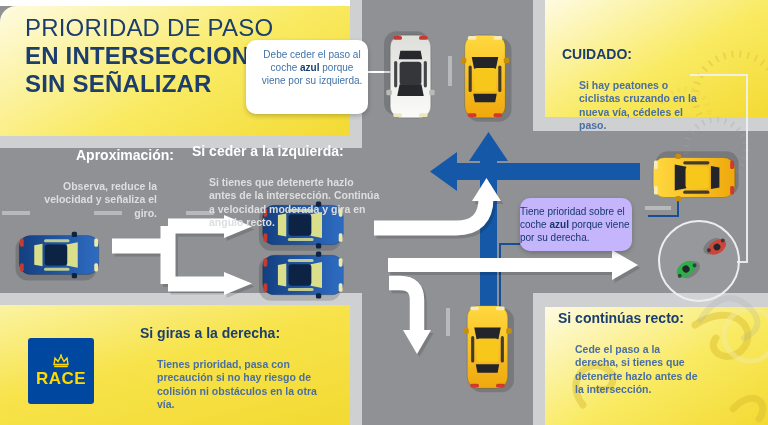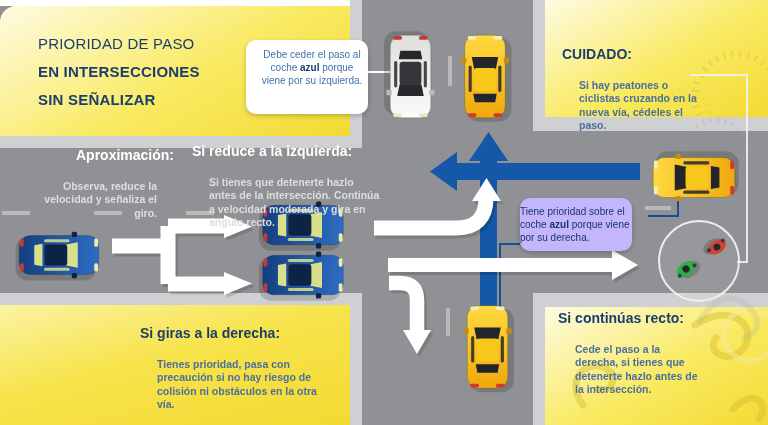--- a/index.html
+++ b/index.html
@@ -16,21 +16,21 @@
   #panel-br{left:545px;top:307px;width:223px;height:118px;}
   #curb-tl-r{left:350px;top:0;width:12px;height:148px;}
   #curb-tl-b{left:0;top:136px;width:362px;height:12px;}
   #curb-tr-l{left:533px;top:0;width:12px;height:131px;}
   #curb-tr-b{left:545px;top:117px;width:223px;height:14px;}
   #curb-bl-t{left:0;top:293px;width:362px;height:12px;}
   #curb-bl-r{left:350px;top:305px;width:12px;height:120px;}
   #curb-br-t{left:533px;top:293px;width:235px;height:14px;}
   #curb-br-l{left:533px;top:307px;width:12px;height:118px;}
   
-  #title{left:25px;top:24px;color:#1C3E6E;font-size:15px;line-height:28px;letter-spacing:.2px;margin-left:13px;}
+  #title{left:25px;top:8px;color:#1C3E6E;font-size:24px;line-height:28px;letter-spacing:.2px;}
   #title .t1{font-weight:400;}
   #title .t2,#title .t3{font-weight:700;}
   
   .block{position:absolute;font-size:10.5px;line-height:13.5px;}
   .block h4{margin:0 0 1px 0;font-size:14px;font-weight:700;}
   .block p{margin:17px;font-weight:bold;}
   .on-gray h4{color:#FFFFFF;}
   .on-gray p{color:#DDDEDF;}
   .on-yellow h4{color:#1C3E6E;}
   .on-yellow p{color:#4A6FA0;}
@@ -299,36 +299,44 @@
     <rect x="-14" y="-11" width="28" height="30" rx="4" fill="#0C2343"></rect>
     <path d="M-15 22 L15 22 L13 33 L-13 33 Z" fill="#DADF8C"></path>
   </g>
     </svg>
 
   <div class="block on-gray" id="blk-approach">
     <h4>Aproximación:</h4>
     <p>Observa, reduce la velocidad y señaliza el giro.</p>
   </div>
   <div class="block on-gray" id="blk-left">
-    <h4>Si reduce a la izquierda:</h4>
+    <h4>Si ceder a la izquierda:</h4>
     <p>Si tienes que detenerte hazlo antes de la intersección. Continúa a velocidad moderada y gira en ángulo recto.</p>
   </div>
   <div class="block on-yellow" id="blk-caution">
     <h4>CUIDADO:</h4>
     <p>Si hay peatones o ciclistas cruzando en la nueva vía, cédeles el paso.</p>
   </div>
   <div class="block on-yellow" id="blk-right">
     <h4>Si giras a la derecha:</h4>
     <p>Tienes prioridad, pasa con precaución si no hay riesgo de colisión ni obstáculos en la otra vía.</p>
   </div>
   <div class="block on-yellow" id="blk-straight">
     <h4>Si continúas recto:</h4>
     <p>Cede el paso a la derecha, si tienes que detenerte hazlo antes de la intersección.</p>
   </div>
 
+  <div class="abs" id="race-logo">
+    <svg width="20" height="14" viewBox="0 0 20 14">
+      <path d="M3 10.5 L4 4 L7 7.5 L10 2 L13 7.5 L16 4 L17 10.5 Z" fill="none" stroke="#FFD900" stroke-width="1.4"></path>
+      <circle cx="10" cy="1.2" r="1" fill="#FFD900"></circle>
+      <rect x="3.2" y="11.6" width="13.6" height="1.6" fill="#FFD900"></rect>
+    </svg>
+    <div class="race-text">RACE</div>
+  </div>
 
   <div class="callout" id="callout-white">
     <span>Debe ceder el paso al coche </span><b>azul</b><span> porque viene por su izquierda.</span>
   </div>
   <div class="callout" id="callout-yellow">
     <span>Tiene prioridad sobre el coche </span><b>azul</b><span> porque viene por su derecha.</span>
   </div>
 
 </div>
 

